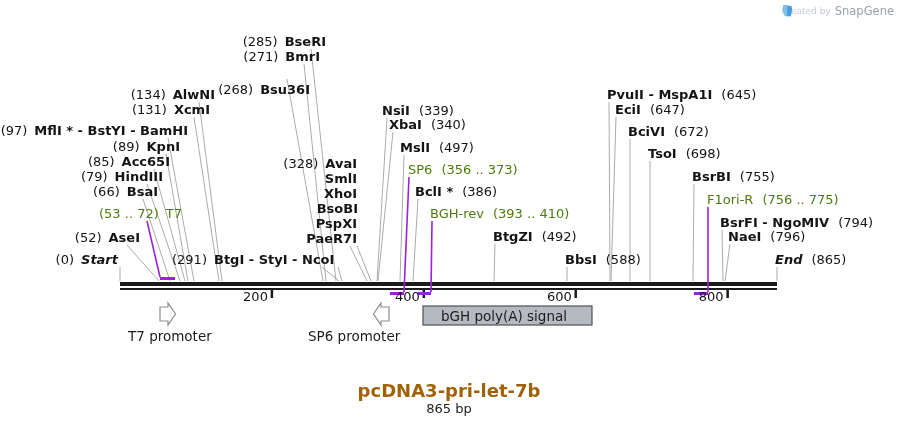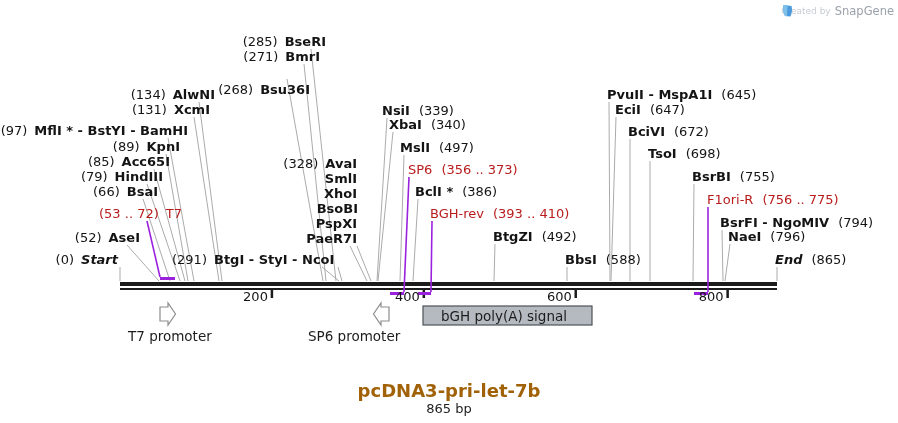--- a/index.html
+++ b/index.html
@@ -1,21 +1,21 @@
 <!DOCTYPE html>
 <html><head>
 <meta charset="utf-8">
 <style>
   html,body{margin:0;padding:0;background:#ffffff;}
   #stage{position:relative;width:898px;height:423px;background:#fff;overflow:hidden;
          font-family:"DejaVu Sans","Liberation Sans",sans-serif;}
   svg{position:absolute;left:0;top:0;}
   .site-label{position:absolute;white-space:nowrap;font-size:13px;line-height:13px;color:#141414;}
   .site-label .name{font-weight:bold;}
-  .site-label.primer{color:#b91c1c;}
+  .site-label.primer{color:#4d7c0f;}
   .site-label.primer .name{font-weight:normal;}
   .site-label.terminus .name{font-weight:bold;font-style:italic;}
   .pos-before{margin-right:7px;}
   .pos-after{margin-left:9px;}
   .ruler-label{position:absolute;font-size:13px;line-height:13px;color:#141414;white-space:nowrap;}
   .feature-label{position:absolute;font-size:13.5px;line-height:14px;color:#1c1c1c;white-space:nowrap;}
   #bgh-label{width:162px;text-align:center;}
   #title-block{position:absolute;left:0;right:0;top:381px;text-align:center;}
   #plasmid-title{font-size:18px;font-weight:bold;color:#a16207;line-height:20px;}
   #plasmid-length{font-size:13px;color:#222;line-height:15px;}

